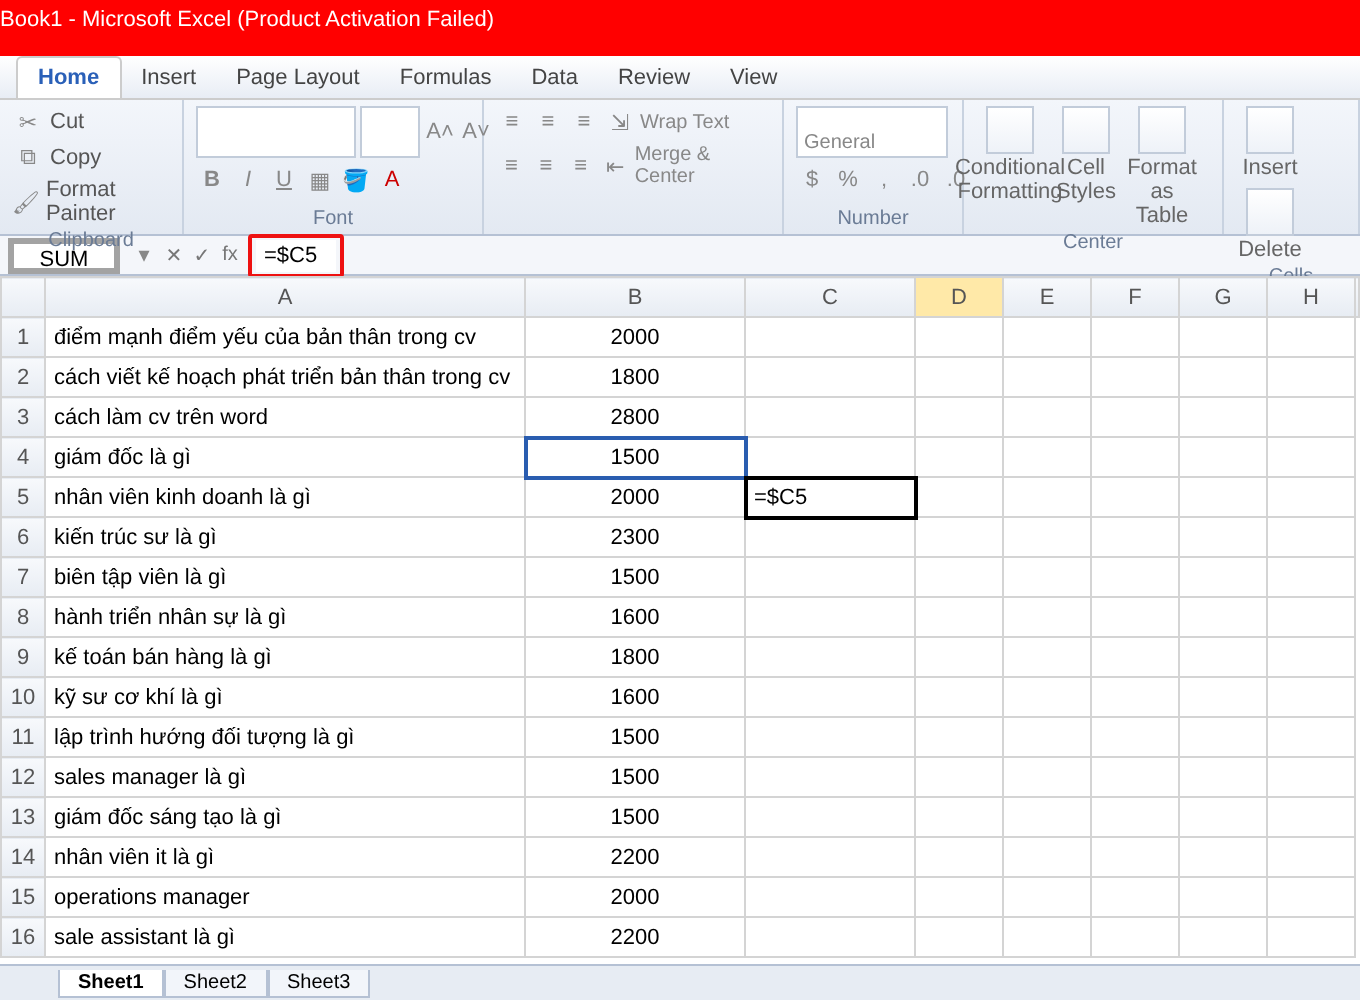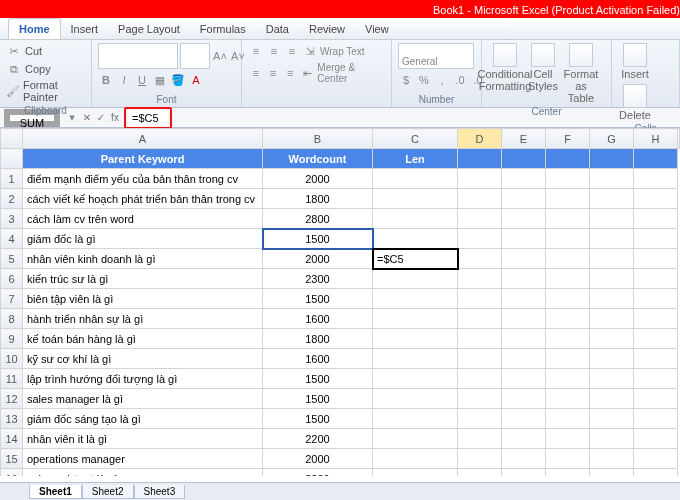--- a/index.html
+++ b/index.html
@@ -1,32 +1,32 @@
 <!DOCTYPE html>
 <html><head>
 <meta charset="utf-8">
 <style>
 *{box-sizing:border-box;margin:0;padding:0;font-family:"Segoe UI",Tahoma,sans-serif;font-size:11px}
 body{width:680px;height:500px;overflow:hidden;background:#fff;user-select:none}
-.titlebar{height:18px;background:#f00;text-align:right;line-height:20px;color:#fff;font-size:11px}
+.titlebar{height:28px;background:#f00;text-align:left;line-height:20px;color:#fff;font-size:11px}
 .tabs{height:22px;background:linear-gradient(#fff,#e8edf5);display:flex;align-items:end;border-bottom:1px solid #ccc}
 .tab{padding:4px 10px;font-size:11px;color:#444;cursor:pointer}
 .tab.home{background:#fff;border:1px solid #ccc;border-bottom:none;border-radius:3px 3px 0 0;font-weight:bold;color:#2a60b8}
 .ribbon{height:68px;background:linear-gradient(#f3f6fb,#e3e9f2);border-bottom:1px solid #b5c1d4;display:flex;color:#888}
 .group{border-right:1px solid #c8d2e0;padding:3px 6px 0;display:flex;flex-direction:column;justify-content:space-between;position:relative}
 .group-body{flex:1;display:flex;gap:4px;align-items:flex-start;flex-wrap:wrap}
 .group-label{text-align:center;font-size:10px;color:#6a7b95;padding:2px 0}
 .clip-item{display:flex;align-items:center;gap:3px;font-size:10px;color:#555;width:80px}
 .font-row{display:flex;gap:2px;align-items:center}
 .sel{border:1px solid #c2ccda;background:#fff;height:18px;font-size:10px;color:#888;padding:12px 3px}
 .ico{width:16px;height:16px;display:inline-flex;align-items:center;justify-content:center;color:#888;font-size:11px}
 .big-btn{width:34px;display:flex;flex-direction:column;align-items:center;gap:1px;font-size:9px;color:#666;text-align:center}
 .big-btn .ph{width:24px;height:24px;border:1px solid #c2ccda;background:linear-gradient(#fff,#eef2f8)}
 .formula-bar{height:20px;border-bottom:1px solid #b5c1d4;display:flex;align-items:center;background:#f4f6fa}
-.name-box{width:56px;height:18px;border:6px solid #a3a3a3;background:#fff;margin:0 4px;font-size:11px;text-align:center;line-height:16px}
+.name-box{width:56px;height:18px;border:3px solid #a3a3a3;background:#fff;margin:0 4px;font-size:11px;text-align:center;line-height:16px}
 .fx-btn{width:14px;text-align:center;color:#777;font-size:10px}
 .fx-wrap{border:2px solid #e11;border-radius:2px;padding:1px 2px;margin-left:2px}
 .fx-input{height:16px;border:none;background:#fff;font-size:11px;padding:0 4px;width:40px;outline:none}
 .grid-wrap{position:relative;height:348px;overflow:hidden}
 table.grid{border-collapse:collapse;table-layout:fixed;width:680px}
 .grid th,.grid td{border:1px solid #d4d4d4;height:20px;font-size:11px;padding:0 4px;overflow:hidden;white-space:nowrap;background:#fff}
 .grid th{background:linear-gradient(#f7f9fc,#e7ecf3);color:#555;font-weight:normal;text-align:center}
 .grid th.row-h{width:22px}
 .hdr-row td{background:#4a86e8;color:#fff;text-align:center;font-weight:bold}
 .col-a{width:22px}.col-b{width:240px}.col-c{width:110px}.col-d{width:85px}
@@ -187,31 +187,20 @@
   <th>C</th>
   <th class="active">D</th>
   <th>E</th>
   <th>F</th>
   <th>G</th>
   <th>H</th>
   <th>I</th>
 </tr>
       </thead>
 <tbody id="grid-body">
-        <tr class="hdr-row">
-          <th class="row-h" style="background:linear-gradient(#f7f9fc,#e7ecf3);color:#555"></th>
-          <td>Parent Keyword</td>
-          <td>Wordcount</td>
-          <td>Len</td>
-          <td></td>
-          <td></td>
-          <td></td>
-          <td></td>
-          <td></td>
-        </tr>
         <tr>
           <th class="row-h">1</th>
           <td>điểm mạnh điểm yếu của bản thân trong cv</td>
           <td class="wc">2000</td>
           <td></td>
           <td></td>
           <td></td>
           <td></td>
           <td></td>
           <td></td>

